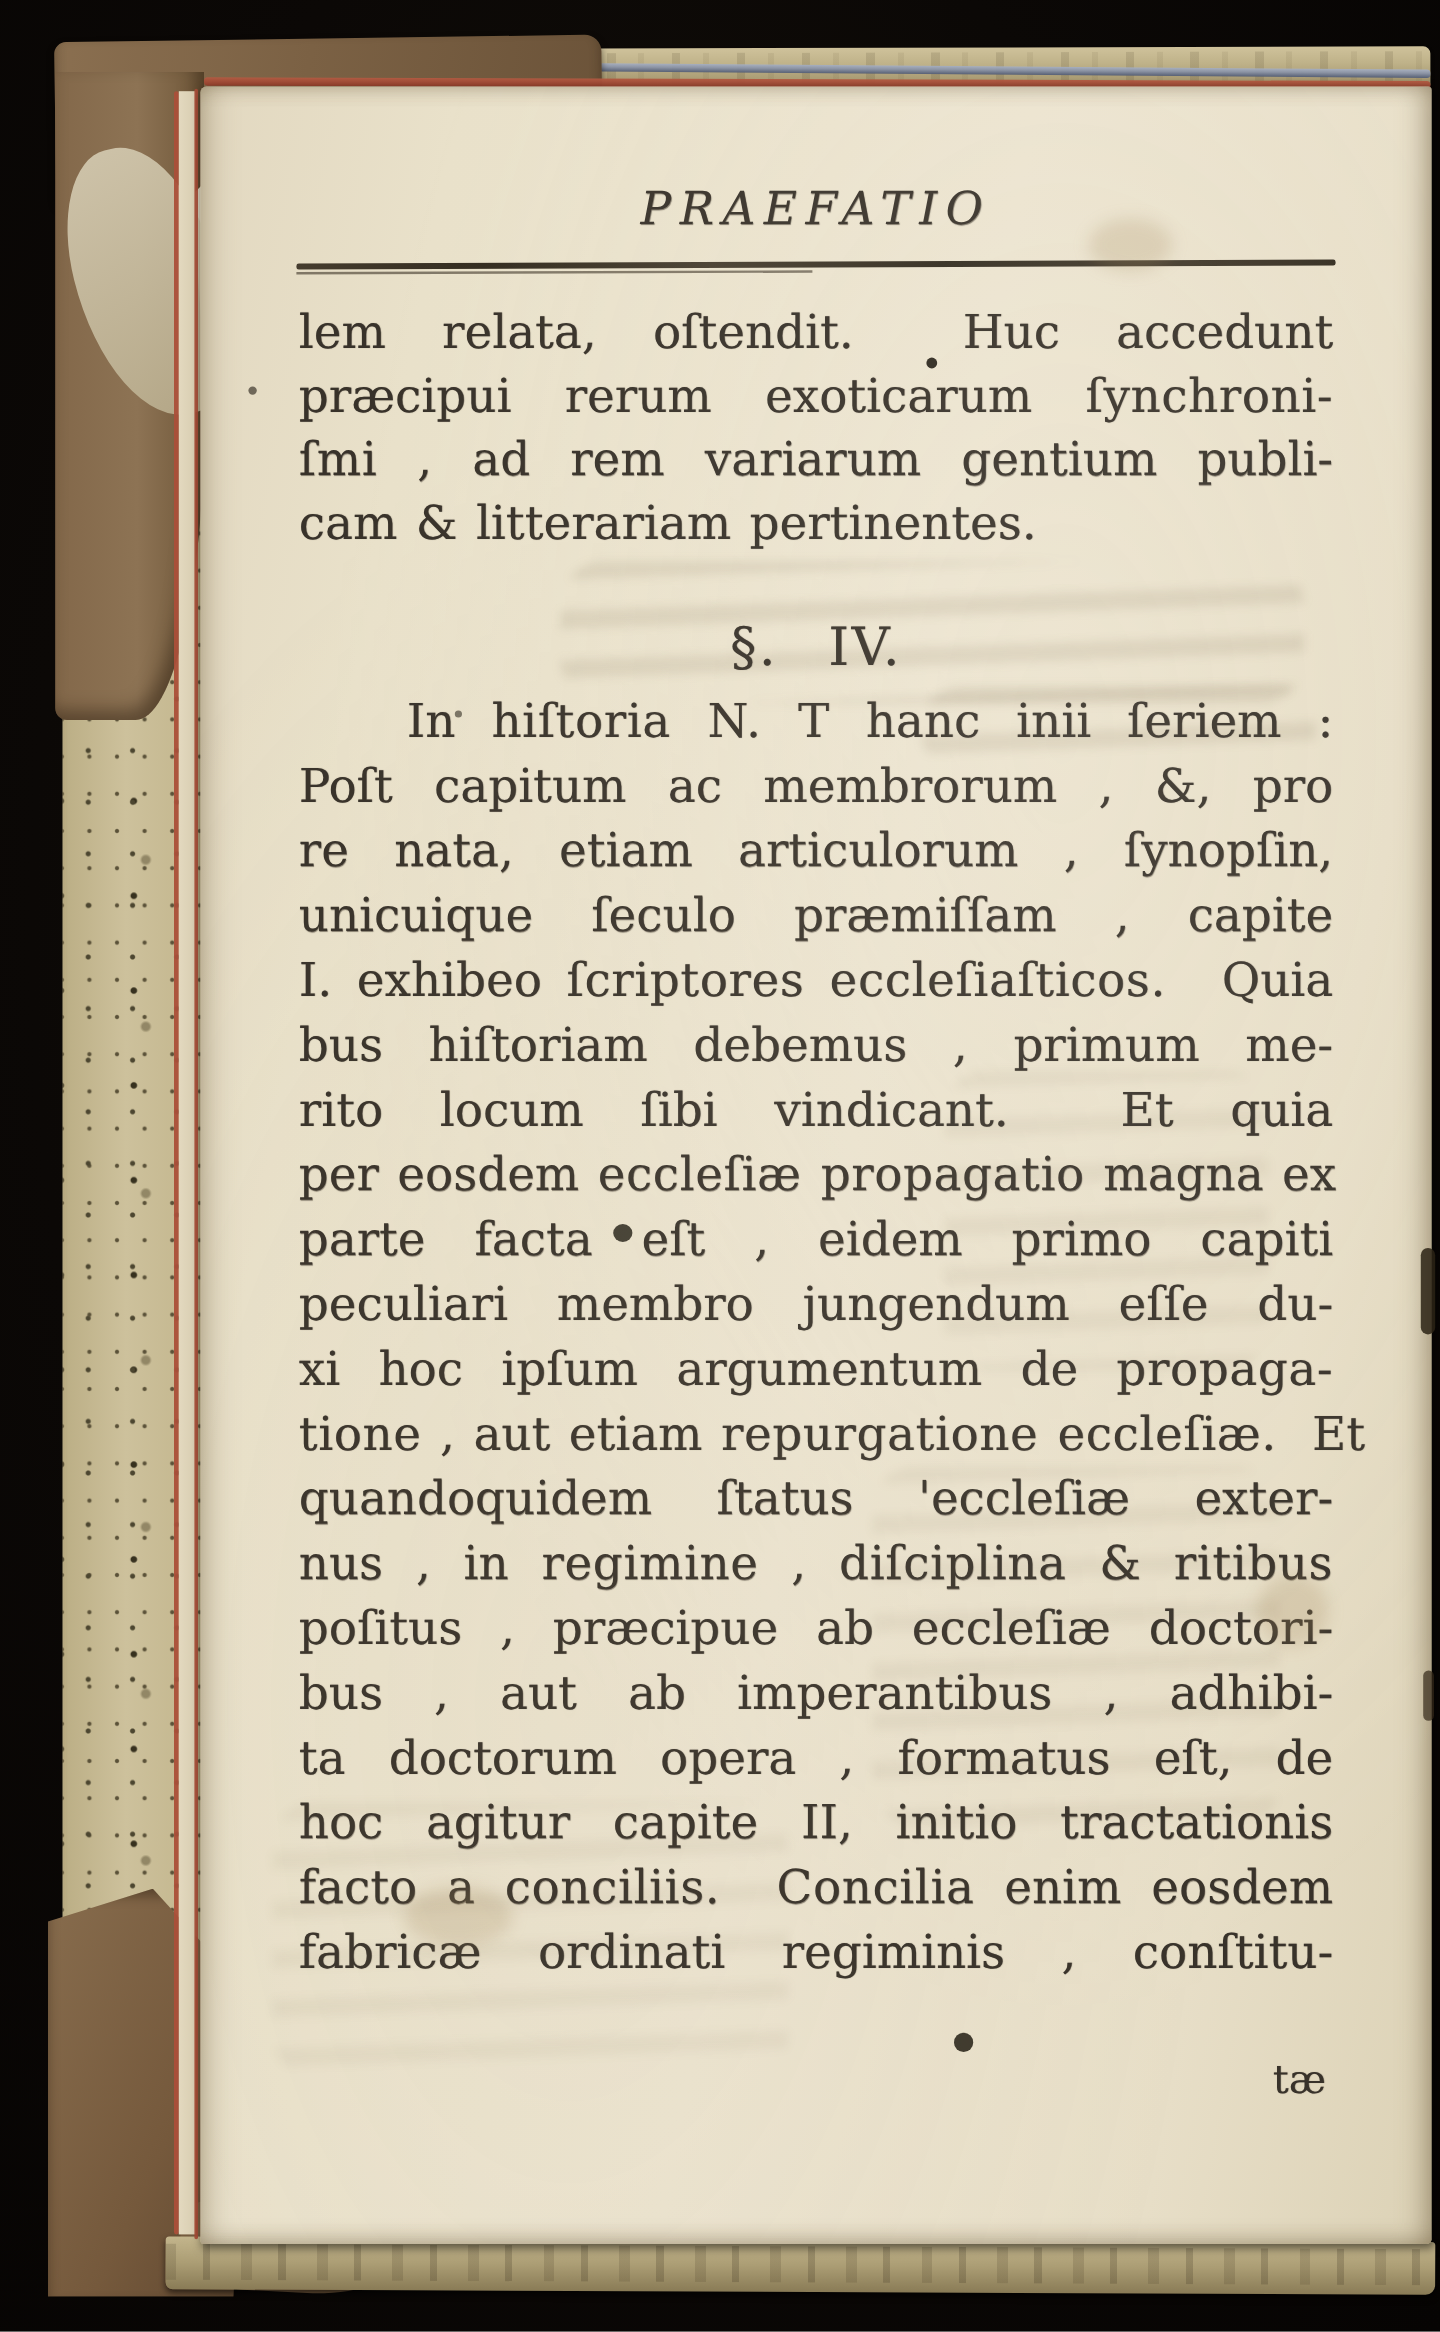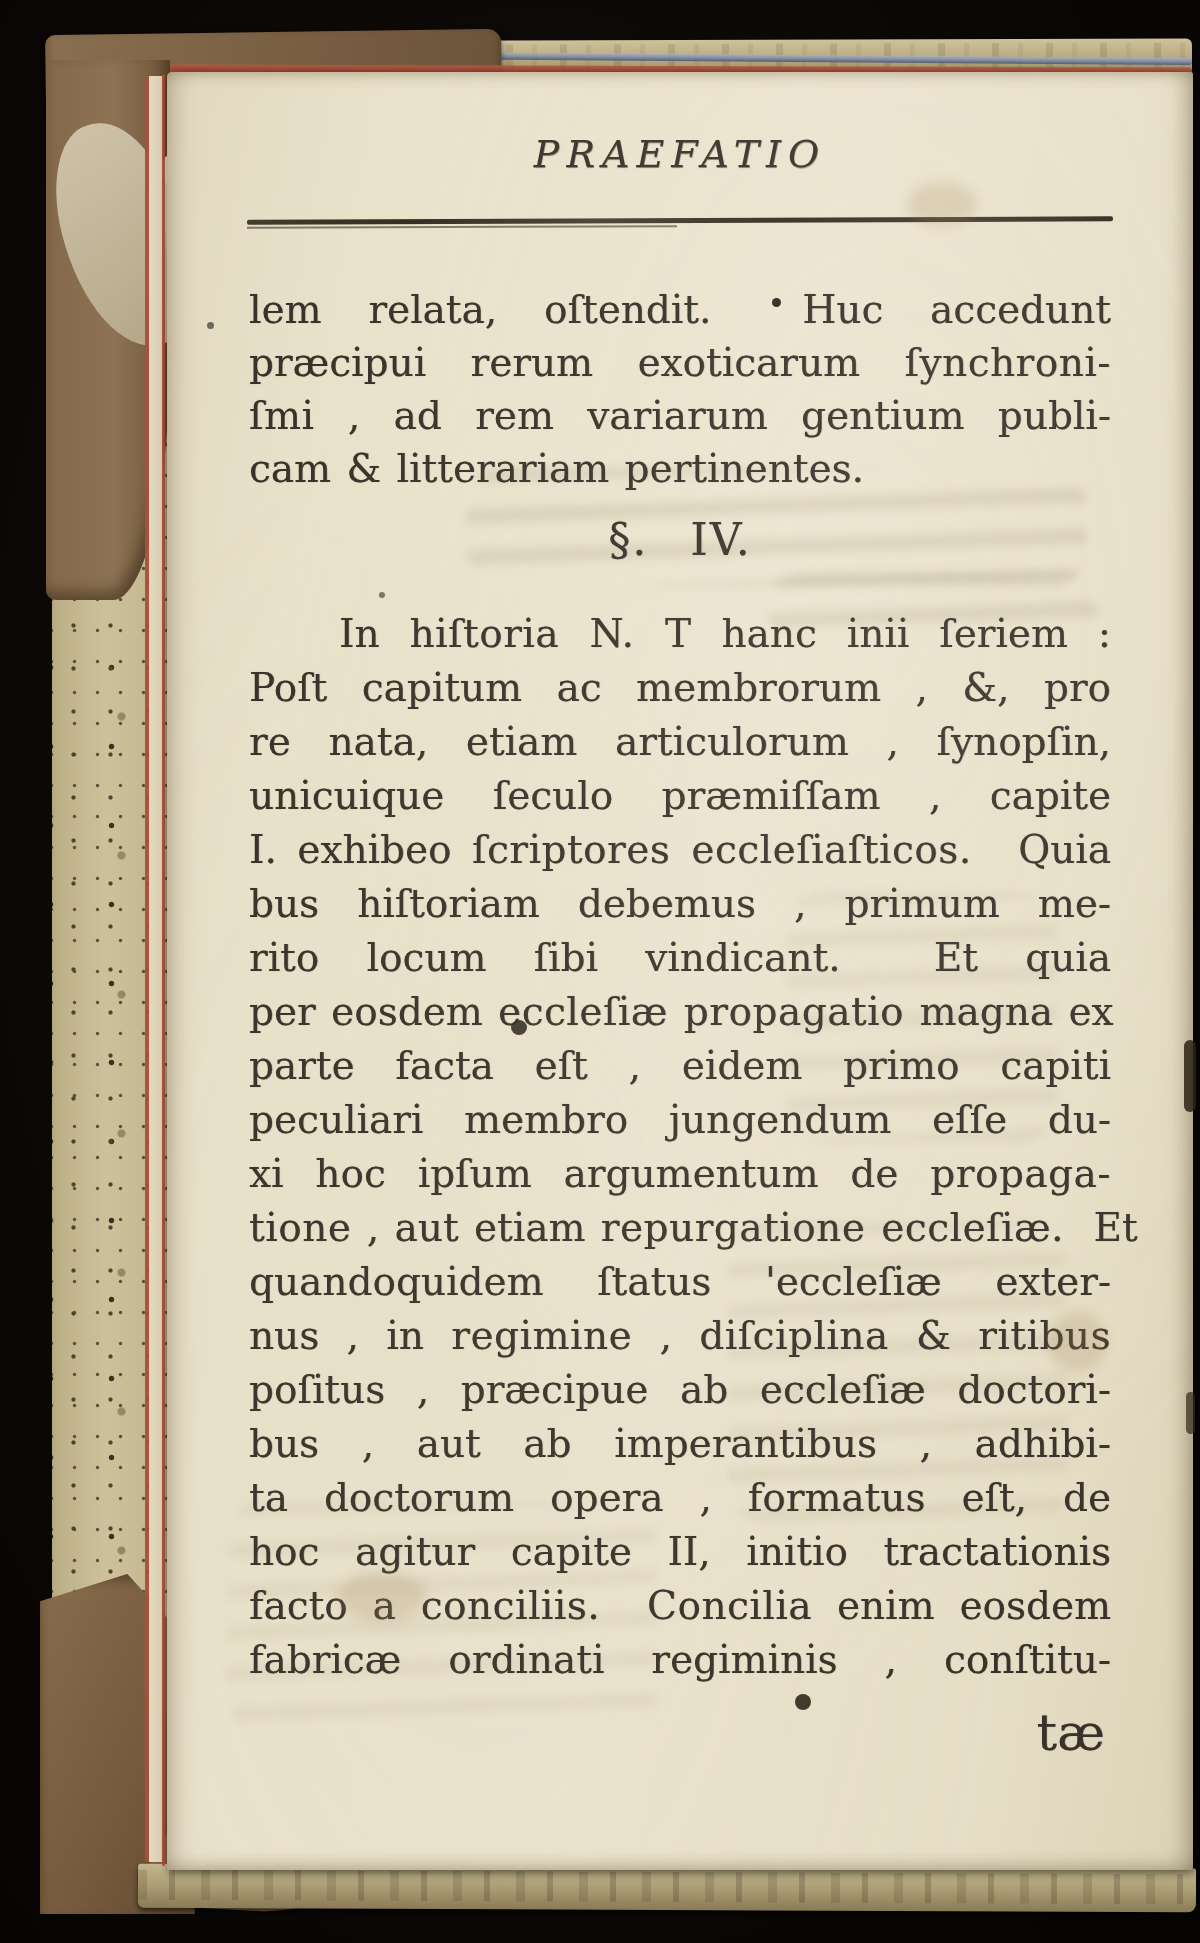--- a/index.html
+++ b/index.html
@@ -126,47 +126,47 @@
     left:167px;top:72px;width:1026px;height:1798px;border-radius:5px;opacity:.35;pointer-events:none;
     background:
       radial-gradient(ellipse at 70% 30%, rgba(255,252,240,.25) 0%, rgba(0,0,0,0) 60%),
       radial-gradient(ellipse at 30% 75%, rgba(190,175,140,.18) 0%, rgba(0,0,0,0) 55%);
   }
 
   
   .page > .p-abs{position:absolute;}
   .ink{color:#38322a;text-shadow:.4px .4px .7px rgba(56,48,38,.55);}
   .title{
-    left:82px;top:58px;width:862px;height:48px;line-height:48px;
+    left:82px;top:78px;width:862px;height:48px;line-height:48px;
     text-align:center;font-style:italic;font-size:38px;letter-spacing:7px;
     color:#3a342c;text-shadow:.5px .5px .8px rgba(58,50,40,.6);
   }
   .rule{
     left:80px;top:146px;width:866px;height:5px;border-radius:2px;
     background:linear-gradient(90deg,#453c2e 0%,#332c20 18%,#4a4132 40%,#342d21 62%,#453c2e 83%,#332c20 100%);
     transform:rotate(-.22deg);
   }
   .rule2{
     left:80px;top:154px;width:430px;height:2px;background:#4a4132;opacity:.65;transform:rotate(-.2deg);
   }
-  .textblock{left:82px;width:862px;font-size:39px;word-spacing:3px;margin-top:32px;}
+  .textblock{left:82px;width:862px;font-size:39px;word-spacing:3px;}
   #para1{top:179px;}
   #para2{top:503px;}
   .line{height:53px;line-height:53px;text-align:justify;text-align-last:justify;white-space:nowrap;}
   #para2 .line{height:54px;line-height:54px;}
   .line.left{text-align-last:left;}
   .line .italic{letter-spacing:.5px;}
   .line .gap{display:inline-block;height:2px;}
   .heading{
     left:82px;top:440px;width:862px;height:56px;line-height:56px;
     text-align:center;font-size:44px;word-spacing:26px;letter-spacing:2px;
   }
   .catchword{
     left:82px;top:1634px;width:856px;height:54px;line-height:54px;
-    text-align:right;font-size:51px;
+    text-align:right;font-size:33px;
   }
 
   
   .ghost{
     position:absolute;border-radius:36px;filter:blur(4px);pointer-events:none;
     background:repeating-linear-gradient(178deg, rgba(118,102,72,.13) 0 15px, rgba(0,0,0,0) 15px 41px);
   }
   .speck{position:absolute;border-radius:50%;background:#2f2a20;}
   .fox{position:absolute;border-radius:50%;filter:blur(6px);background:rgba(158,132,86,.22);}
 </style>

